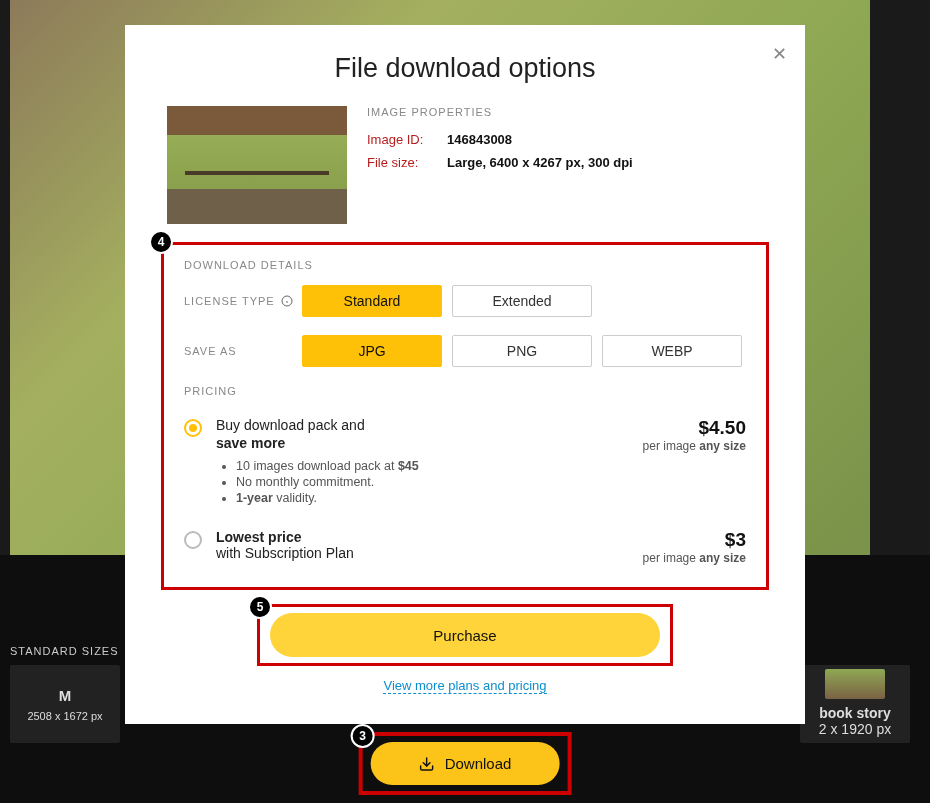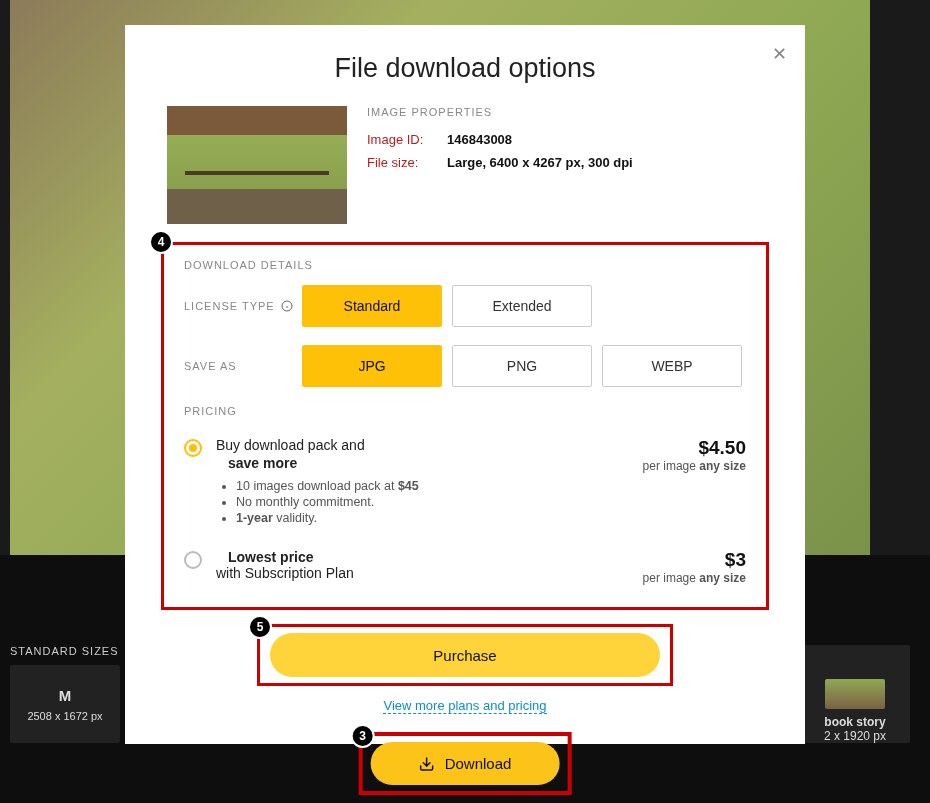--- a/index.html
+++ b/index.html
@@ -26,22 +26,22 @@
 }
 .sizes-row { display: flex; gap: 8px; }
 .size-card {
   background: #222; width: 110px; height: 78px; border-radius: 2px;
   display: flex; flex-direction: column; align-items: center; justify-content: center;
   font-size: 11px; color: #ddd;
 }
 .size-card .s-name { font-weight: 700; font-size: 15px; margin-bottom: 6px; }
 .size-card-right {
   position: absolute; right: 20px; bottom: 60px; width: 110px;
-  background: #222; height: 98px; border-radius: 2px; display: flex; flex-direction: column;
-  align-items: center; justify-content: flex-end; color: #ddd; font-size: 12px;
+  background: #222; height: 78px; border-radius: 2px; display: flex; flex-direction: column;
+  align-items: center; justify-content: flex-end; padding-bottom: 6px; color: #ddd; font-size: 14px;
   z-index: 2;
 }
 .size-card-right .thumb {
   width: 60px; height: 30px; background: linear-gradient(#8fa854,#7a6244);
   margin-bottom: 6px; border-radius: 2px;
 }
 
 
 .download-wrap {
   position: absolute; bottom: 8px; left: 50%; transform: translateX(-50%);
@@ -103,37 +103,37 @@
   font-size: 11px; letter-spacing: 1px; color: #888; margin-bottom: 14px;
 }
 .form-row { display: flex; align-items: center; margin-bottom: 18px; }
 .form-label {
   font-size: 11px; letter-spacing: 1px; color: #888; min-width: 118px;
   display: flex; align-items: flex-end; gap: 6px;
 }
 .form-label svg { width: 12px; height: 12px; }
 .btn-group { display: flex; gap: 10px; }
 .opt-btn {
-  width: 140px; height: 42px; border: 1px solid #ccc; background: #fff;
+  width: 140px; height: 32px; border: 1px solid #ccc; background: #fff;
   font-size: 14px; color: #333; cursor: pointer; border-radius: 2px;
 }
 .opt-btn.active { background: #ffc107; border-color: #ffc107; color: #111; }
 
 .pricing-h { font-size: 11px; letter-spacing: 1px; color: #888; margin-bottom: 20px; }
 .price-opt { display: flex; gap: 22px; margin-bottom: 22px; position: relative; padding-left: 32px;}
 .radio {
   position: absolute; left: 0; top: 2px;
   width: 18px; height: 18px; border: 2px solid #ffc107; border-radius: 50%;
   display: flex; align-items: center; justify-content: center; cursor: pointer;
 }
 .radio.off { border-color: #bbb; }
 .radio .dot { width: 8px; height: 8px; background: #ffc107; border-radius: 50%; }
 .price-desc { flex: 1; font-size: 14px; color: #222; }
 .price-desc .t1 { margin-bottom: 2px; }
-.price-desc .t2 { font-weight: 700; margin-left: 12px; }
+.price-desc .t2 { font-weight: 700; }
 .price-desc ul { margin-top: 8px; padding-left: 20px; font-size: 12.5px; color: #555; }
 .price-desc ul li { margin-bottom: 2px; }
 .price-num { text-align: right; }
 .price-num .amt { font-size: 19px; font-weight: 700; color: #111; }
 .price-num .sub { font-size: 12px; color: #555; }
 .price-num .sub b { font-weight: 700; }
 
 
 .purchase-wrap { position: relative; text-align: center; margin-top: 14px; }
 .purchase-border {

